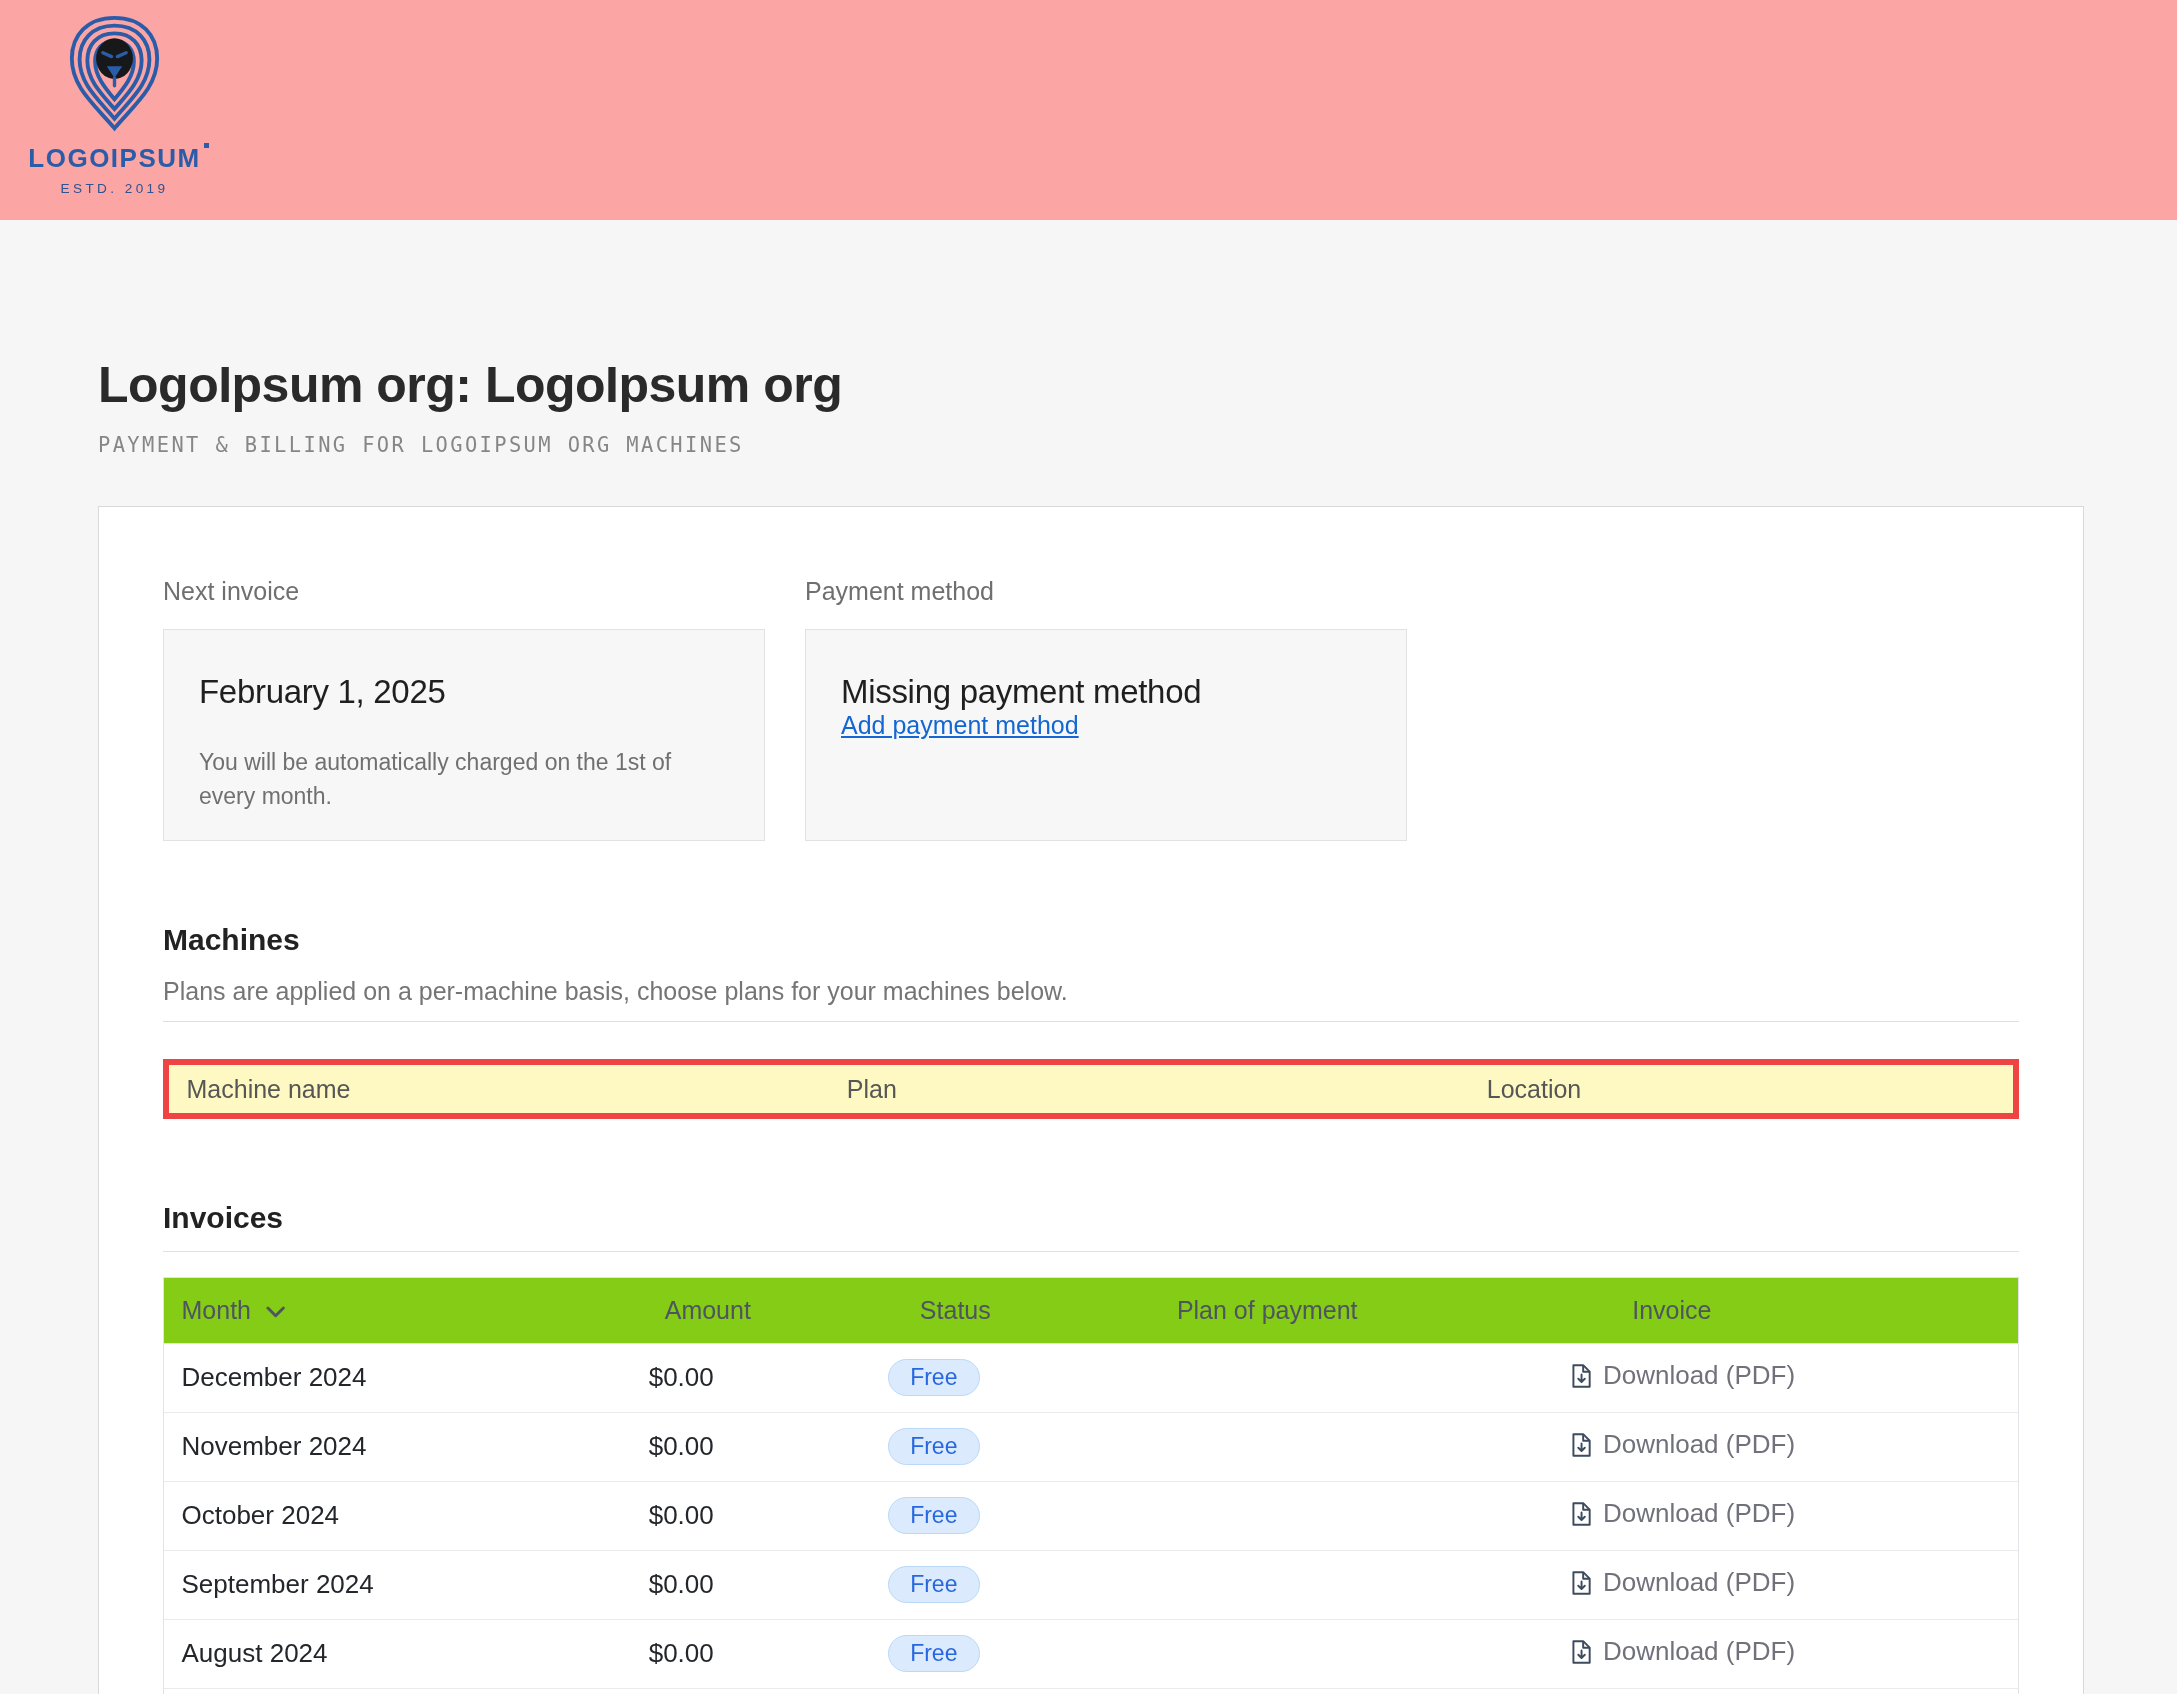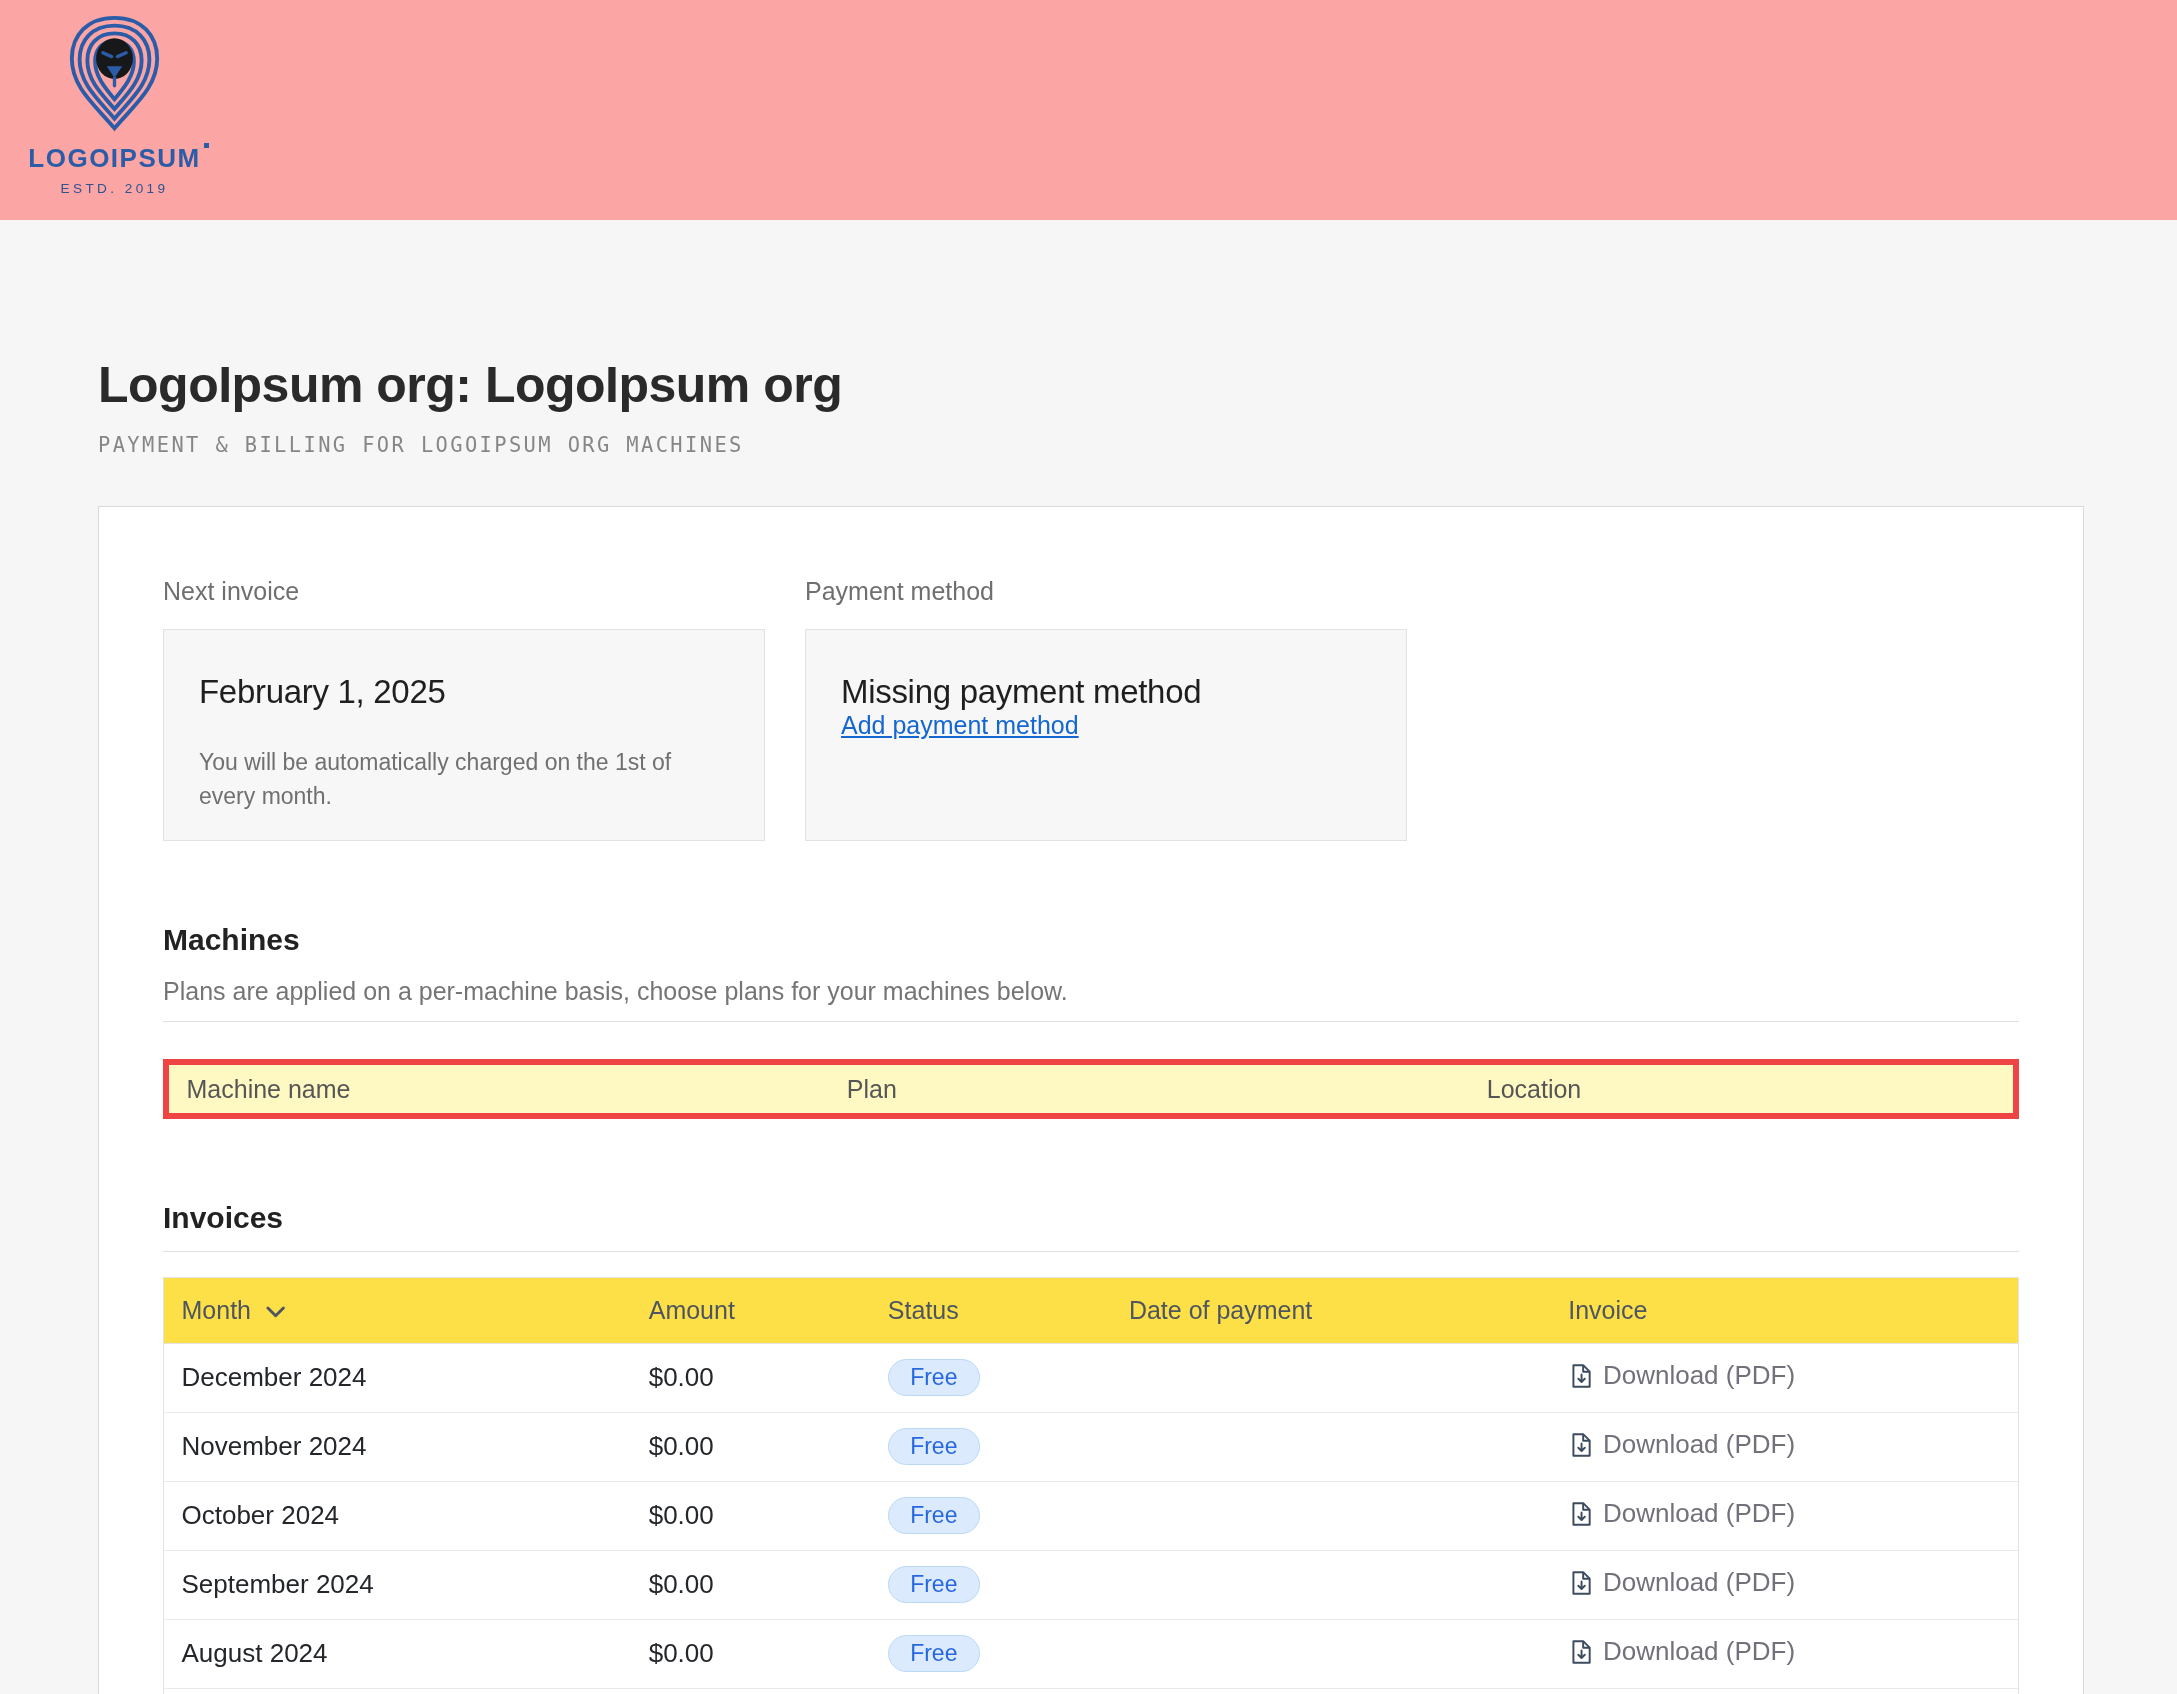--- a/index.html
+++ b/index.html
@@ -150,22 +150,23 @@
     border: 1px solid #e1e3e6;
     background: #ffffff;
   }
   .inv-grid {
     display: grid;
     grid-template-columns: 25.2% 12.9% 13% 23.7% auto;
     align-items: center;
   }
   .inv-head {
     height: 66px;
-    background: #fde047;
+    background: #84cc16;
     border-bottom: 1px solid #e1e3e6;
+    gap: 16px;
   }
   .inv-head .hcell {
     padding-left: 17.5px;
     font-size: 25px;
     color: #4e5560;
     display: flex;
     align-items: center;
   }
   .sort-chevron { margin-left: 13.6px; margin-top: 3.9px; }
   .trow {
@@ -266,21 +267,21 @@
     <div class="invoice-table">
       <div class="inv-grid inv-head">
         <div class="hcell">
           <span>Month</span>
           <svg class="sort-chevron" width="21.3" height="13.6" viewBox="0 0 22 14">
             <polyline points="3,3 11,11 19,3" fill="none" stroke="#4e5560" stroke-width="3" stroke-linecap="round" stroke-linejoin="round"></polyline>
           </svg>
         </div>
         <div class="hcell">Amount</div>
         <div class="hcell">Status</div>
-        <div class="hcell">Date of payment</div>
+        <div class="hcell">Plan of payment</div>
         <div class="hcell">Invoice</div>
       </div>
 
       <div id="invoice-rows">
           <div class="inv-grid trow">
     <div class="cell">December 2024</div>
     <div class="cell">$0.00</div>
     <div class="cell">
       <span class="badge">Free</span>
     </div>

